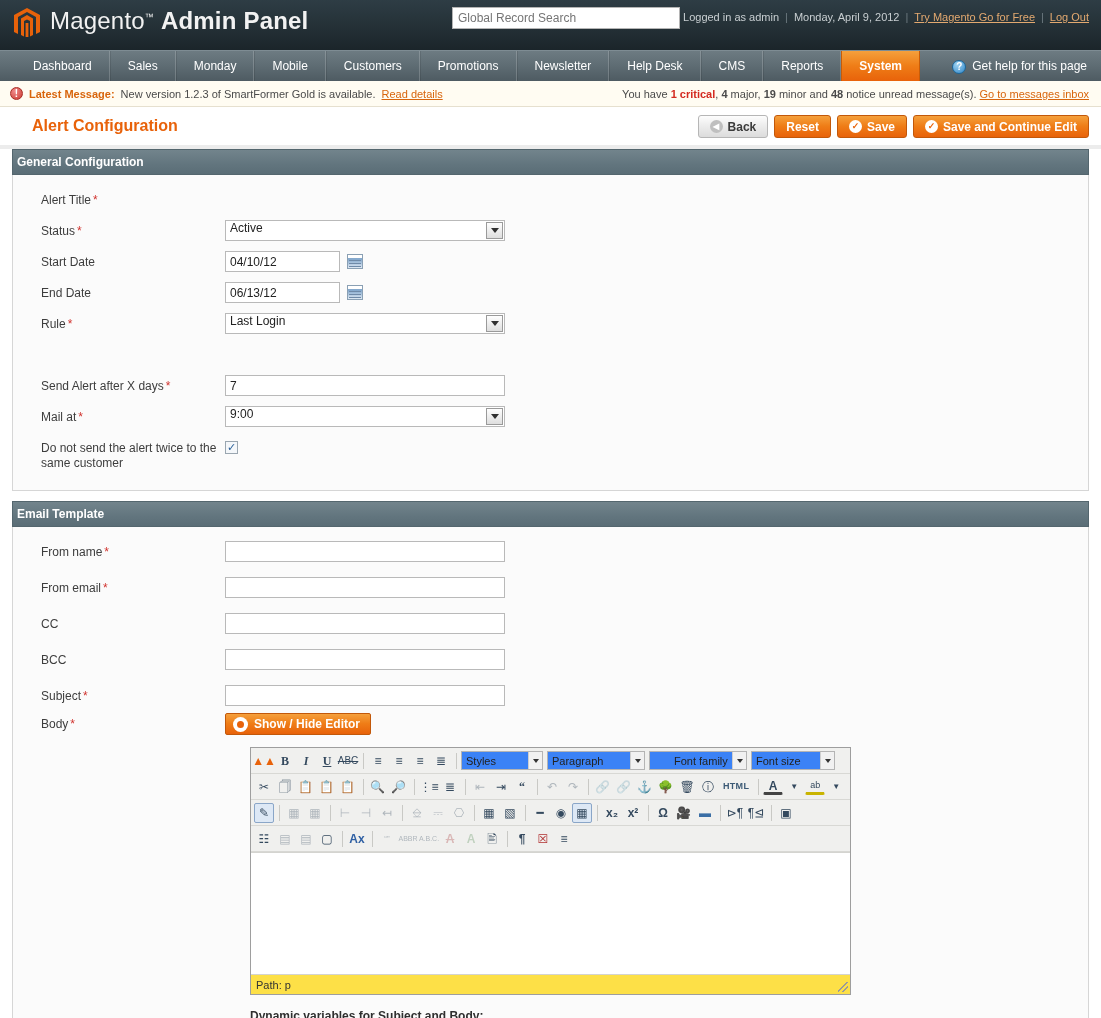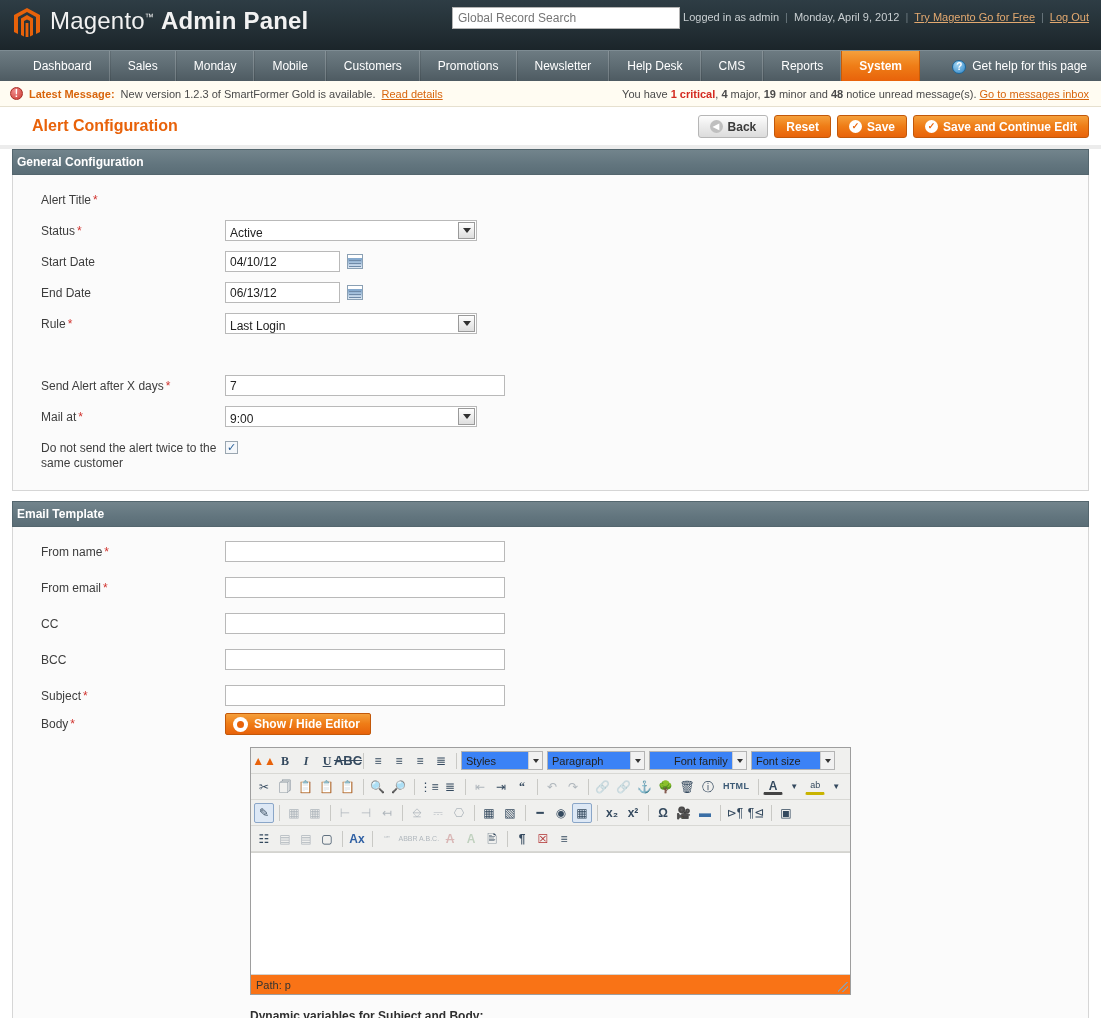--- a/index.html
+++ b/index.html
@@ -173,24 +173,24 @@
   input.txt {
     width: 280px; height: 21px;
     border: 1px solid #b9b9b9;
     background: #fff; font-size: 12px;
     padding: 1px 4px; color: #222;
     font-family: "Liberation Sans", sans-serif;
   }
   input.txt.short { width: 115px; }
 
   .sel {
-    width: 252px; height: 21px;
+    width: 280px; height: 21px;
     border: 1px solid #b9b9b9; background: #fff;
     font-size: 12px; color: #222;
-    display: flex; align-items: flex-end;
+    display: flex; align-items: flex-start;
     padding-left: 4px; position: relative;
   }
   .sel .arrow {
     position: absolute; right: 1px; top: 1px;
     width: 17px; height: 17px;
     border: 1px solid #9a9a9a;
     background: linear-gradient(to bottom, #fefefe, #dedede);
     display: flex; align-items: center; justify-content: center;
   }
   .sel .arrow::after {
@@ -281,21 +281,21 @@
   .w-styles { width: 82px; }
   .w-para   { width: 98px; }
   .w-fam    { width: 98px; padding-left: 24px; }
   .w-size   { width: 84px; }
 
   .mce-body {
     height: 122px; background: #fff;
     border-top: 1px solid #d4d4d0;
   }
   .mce-status {
-    height: 20px; background: #f97316;
+    height: 20px; background: #fde047;
     border-top: 1px solid #d4d4d0;
     font-size: 11px; color: #333;
     display: flex; align-items: center; padding-left: 5px;
     position: relative;
   }
   .resize-grip {
     position: absolute; right: 2px; bottom: 2px;
     width: 10px; height: 10px;
     background:
       linear-gradient(135deg, transparent 45%, #9a9a9a 45%, #9a9a9a 55%, transparent 55%),
@@ -539,21 +539,21 @@
           </div>
         </div>
 
         <div class="mce">
 
           <div class="mce-toolbar">
             <span class="tb-btn" style="color:#e8620a;">▲▲</span>
             <span class="tb-btn" style="font-weight:bold;font-family:'Liberation Serif',serif;">B</span>
             <span class="tb-btn" style="font-style:italic;font-family:'Liberation Serif',serif;font-weight:bold;">I</span>
             <span class="tb-btn" style="text-decoration:underline;font-weight:bold;font-family:'Liberation Serif',serif;">U</span>
-            <span class="tb-btn" style="text-decoration:line-through;font-size:13px;font-weight:bold;">ABC</span>
+            <span class="tb-btn" style="text-decoration:line-through;font-size:10px;font-weight:normal;">ABC</span>
             <span class="tb-sep"></span>
             <span class="tb-btn">≡</span>
             <span class="tb-btn">≡</span>
             <span class="tb-btn">≡</span>
             <span class="tb-btn">≣</span>
             <span class="tb-sep"></span>
             <span class="tb-select w-styles">
               <span>Styles</span>
               <span class="ar"></span>
             </span>

